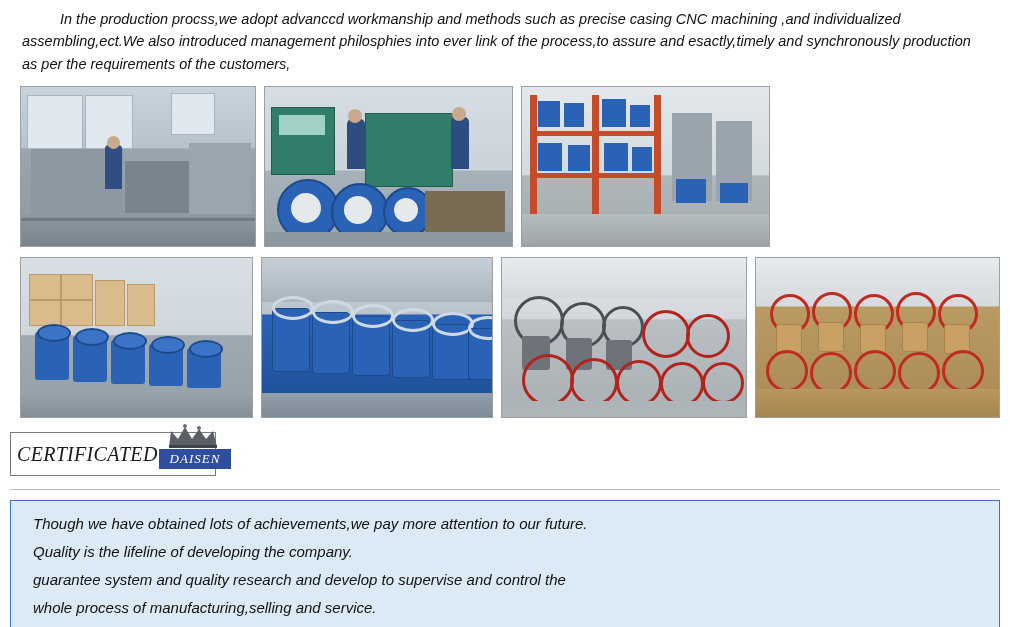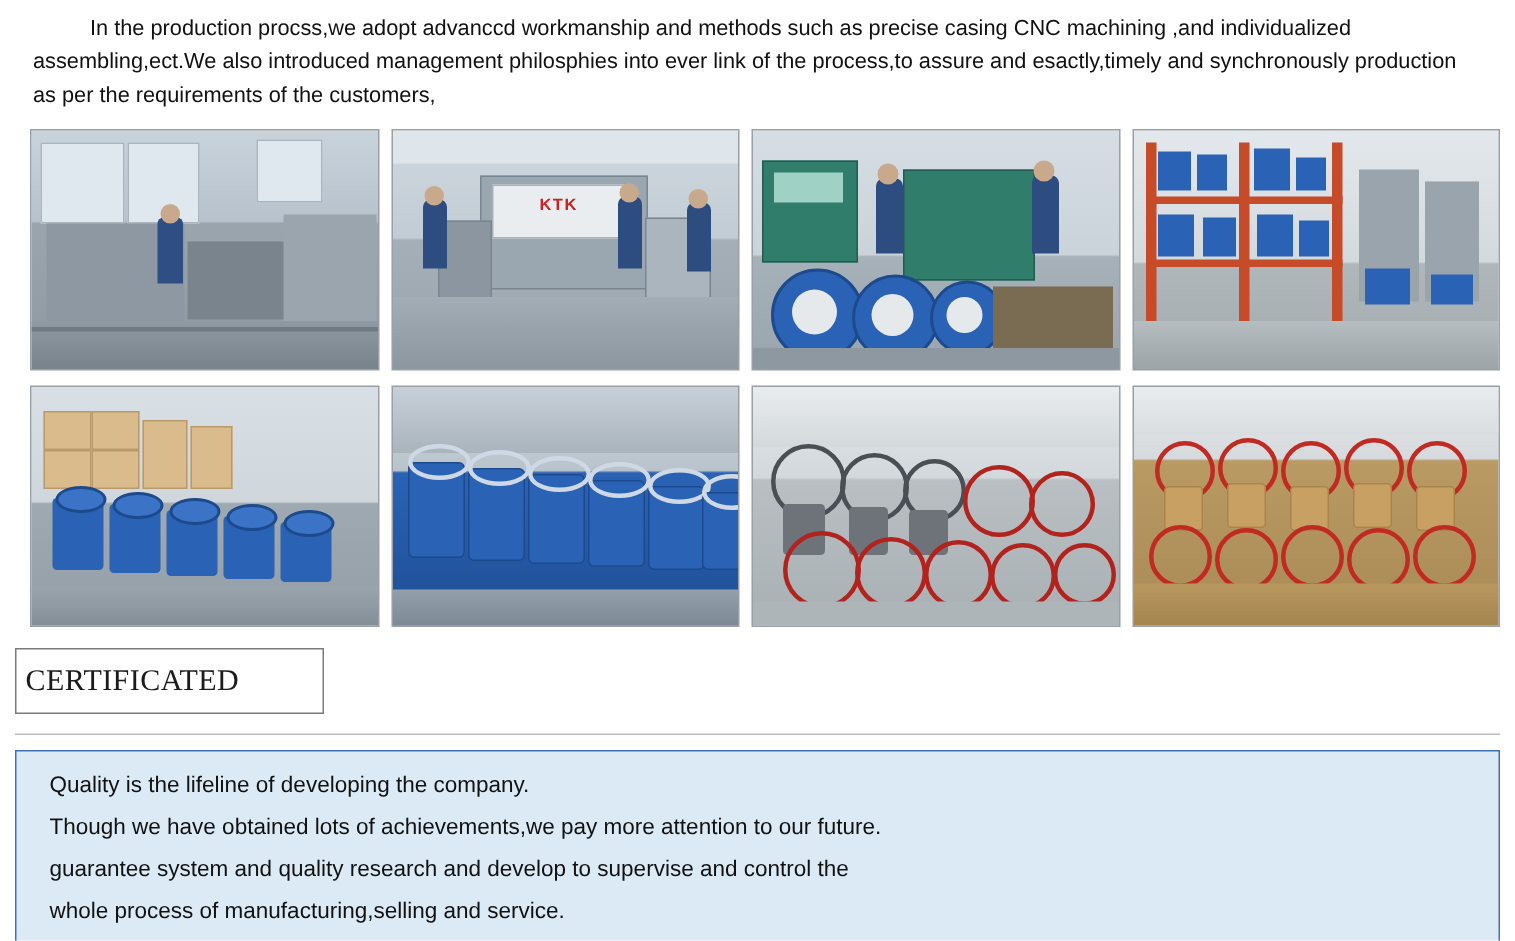--- a/index.html
+++ b/index.html
@@ -13,20 +13,21 @@
     font-family: "Liberation Sans", sans-serif;
     color: #000000;
     overflow: hidden;
     position: relative;
   }
   .page {
     width: 1010px;
     height: 627px;
     position: relative;
     box-sizing: border-box;
+    font-style: italic;
   }
 
   
   .intro {
     margin: 0;
     padding: 8px 22px 0 22px;
     font-size: 14.5px;
     line-height: 1.55;
     color: #111111;
     text-align: left;
@@ -205,35 +206,20 @@
         <div class="mach" style="left:10px;top:62px;width:92px;height:66px;background:#8d98a2;"></div>
         <div class="mach" style="left:104px;top:74px;width:70px;height:52px;background:#79848d;"></div>
         <div class="mach" style="left:168px;top:56px;width:62px;height:74px;background:#9aa5ae;"></div>
         <div class="worker" style="left:84px;top:58px;width:17px;height:44px;"></div>
         <div class="blob" style="left:86px;top:49px;width:13px;height:13px;background:#caa municipal;"></div>
         <div class="blob" style="left:86px;top:49px;width:13px;height:13px;background:#c9a98c;"></div>
         <div class="floor" style="height:32px;background:linear-gradient(#8e99a2,#78838c);"></div>
         <div class="bar" style="left:0;top:131px;width:100%;height:3px;background:#6f7a83;"></div>
       </div>
 
-      <div class="photo p2">
-        <div class="bar" style="left:0;top:0;width:100%;height:22px;background:#dfe6eb;"></div>
-        <div class="mach" style="left:58px;top:30px;width:110px;height:74px;background:#9aa6b0;"></div>
-        <div class="mach" style="left:66px;top:36px;width:92px;height:34px;background:#e9edf0;border:1px solid #aab3bb;"></div>
-        <div class="ktk" style="left:98px;top:44px;">KTK</div>
-        <div class="mach" style="left:30px;top:60px;width:34px;height:52px;background:#8b96a0;"></div>
-        <div class="mach" style="left:168px;top:58px;width:42px;height:54px;background:#aab5bd;"></div>
-        <div class="worker" style="left:20px;top:46px;width:16px;height:46px;"></div>
-        <div class="blob" style="left:21px;top:37px;width:13px;height:13px;background:#c9a98c;"></div>
-        <div class="worker" style="left:150px;top:44px;width:16px;height:48px;"></div>
-        <div class="blob" style="left:151px;top:35px;width:13px;height:13px;background:#c9a98c;"></div>
-        <div class="worker" style="left:196px;top:48px;width:16px;height:46px;"></div>
-        <div class="blob" style="left:197px;top:39px;width:13px;height:13px;background:#c9a98c;"></div>
-        <div class="floor" style="height:48px;background:linear-gradient(#a3adb5,#8c969e);"></div>
-      </div>
 
       <div class="photo p3 wide">
         <div class="green" style="left:6px;top:20px;width:62px;height:66px;"></div>
         <div class="green" style="left:100px;top:26px;width:86px;height:72px;"></div>
         <div class="bar" style="left:14px;top:28px;width:46px;height:20px;background:#9fd2c4;"></div>
         <div class="worker" style="left:82px;top:32px;width:18px;height:50px;"></div>
         <div class="blob" style="left:83px;top:22px;width:14px;height:14px;background:#c9a98c;"></div>
         <div class="worker" style="left:186px;top:30px;width:18px;height:52px;"></div>
         <div class="blob" style="left:187px;top:20px;width:14px;height:14px;background:#c9a98c;"></div>
         <div class="valve" style="left:12px;top:92px;width:58px;height:58px;"></div>
@@ -343,25 +329,34 @@
         <div class="wheel" style="left:142px;top:94px;width:36px;height:36px;"></div>
         <div class="wheel" style="left:186px;top:92px;width:36px;height:36px;"></div>
         <div class="floor" style="height:28px;background:linear-gradient(#b9985f,#a4854f);"></div>
       </div>
     </div>
   </div>
 
   <div class="cert-row">
     <div class="cert-box">
       <div class="cert-text">CERTIFICATED</div>
+      <div class="logo-wrap">
+        <svg class="logo-crown" viewBox="0 0 60 26">
+          <path d="M4 24 L6 8 L13 16 L20 4 L27 16 L34 6 L41 16 L48 8 L52 24 Z" fill="#5b5f66"></path>
+          <rect x="4" y="22" width="48" height="3" fill="#3f434a"></rect>
+          <circle cx="20" cy="3" r="2" fill="#6a6f76"></circle>
+          <circle cx="34" cy="5" r="2" fill="#6a6f76"></circle>
+        </svg>
+        <div class="logo-band">DAISEN</div>
+      </div>
     </div>
   </div>
 
   <div class="divider"></div>
 
   <div class="note">
+    <p>Though we have obtained lots of achievements,we pay more attention to our future.</p>
     <p>Quality is the lifeline of developing the company.</p>
-    <p>Though we have obtained lots of achievements,we pay more attention to our future.</p>
     <p>guarantee system and quality research and develop to supervise and control the</p>
     <p>whole process of manufacturing,selling and service.</p>
   </div>
 
 </div>
 
 </body></html>

